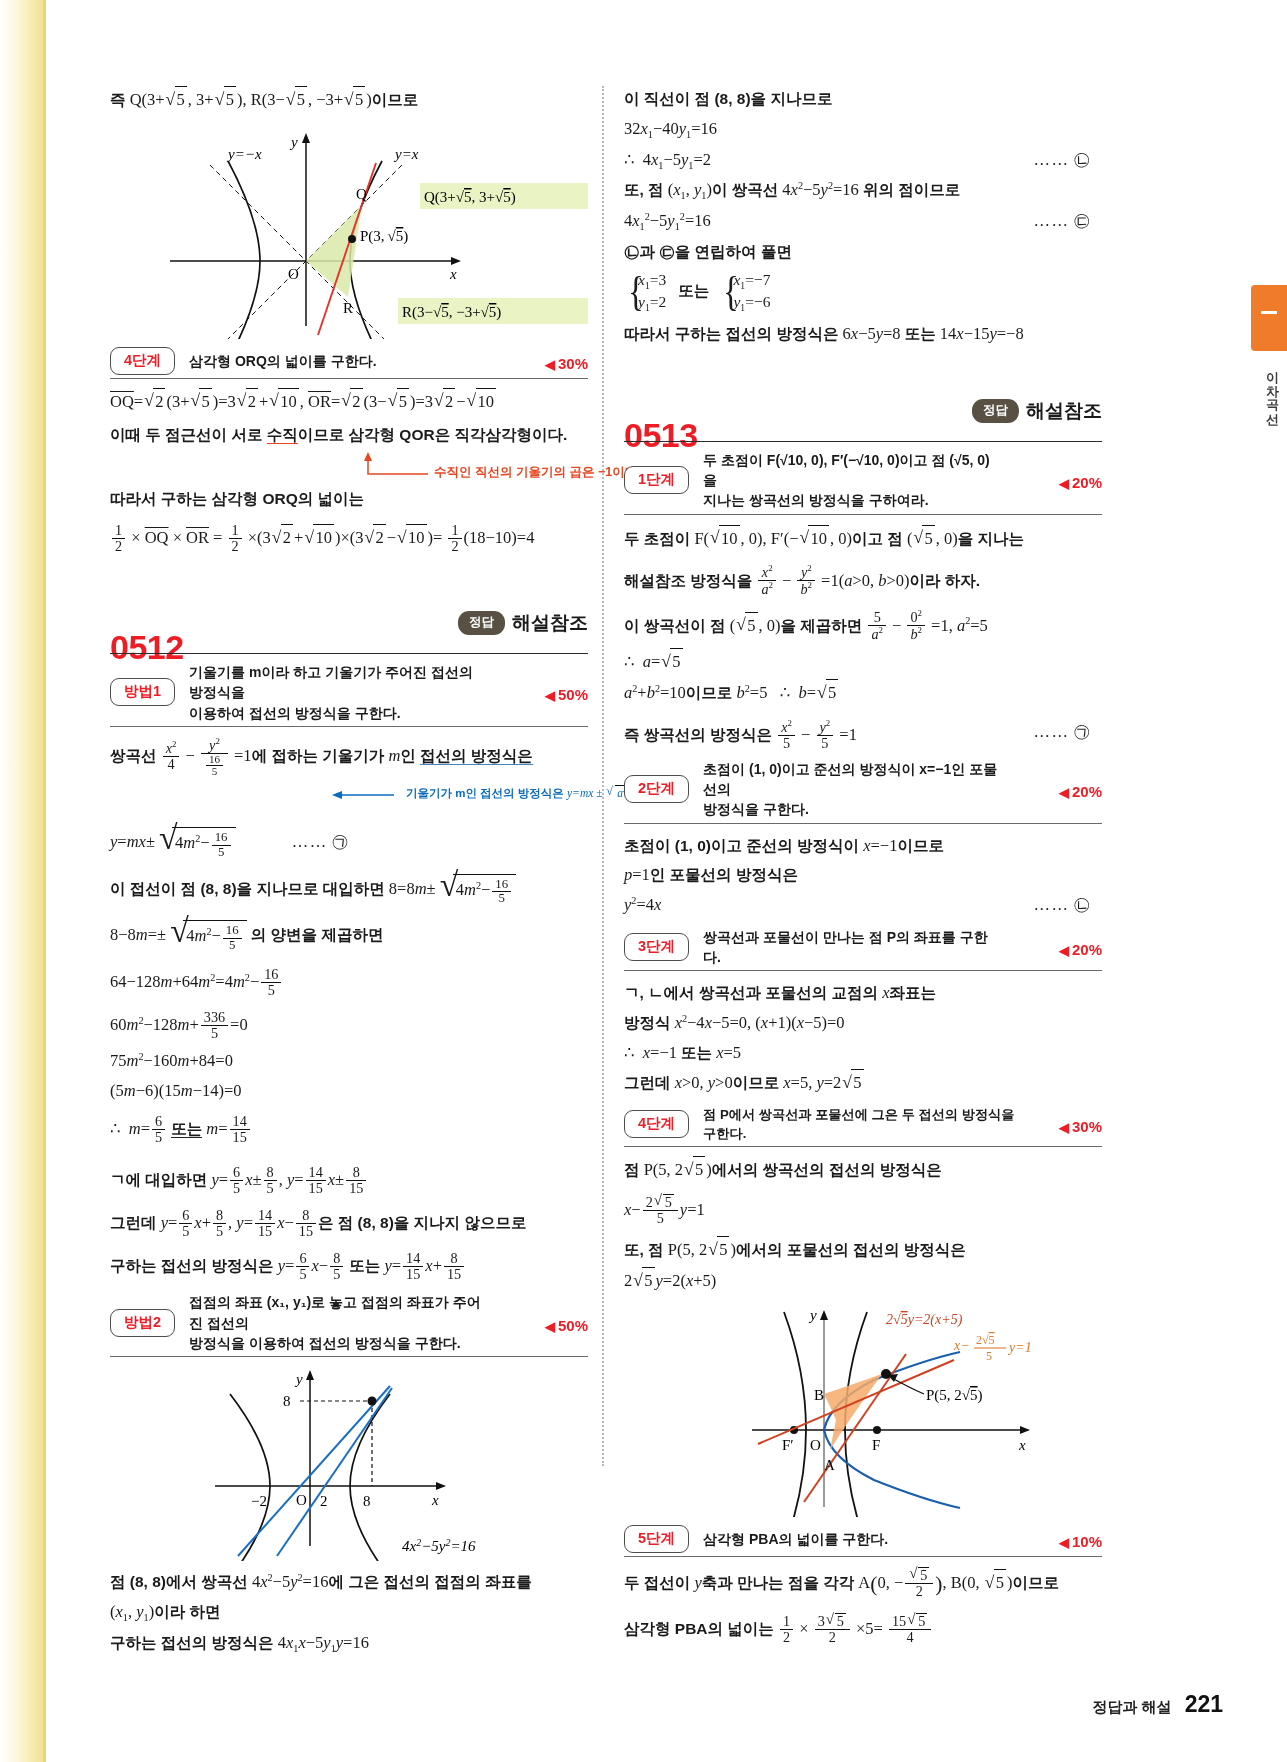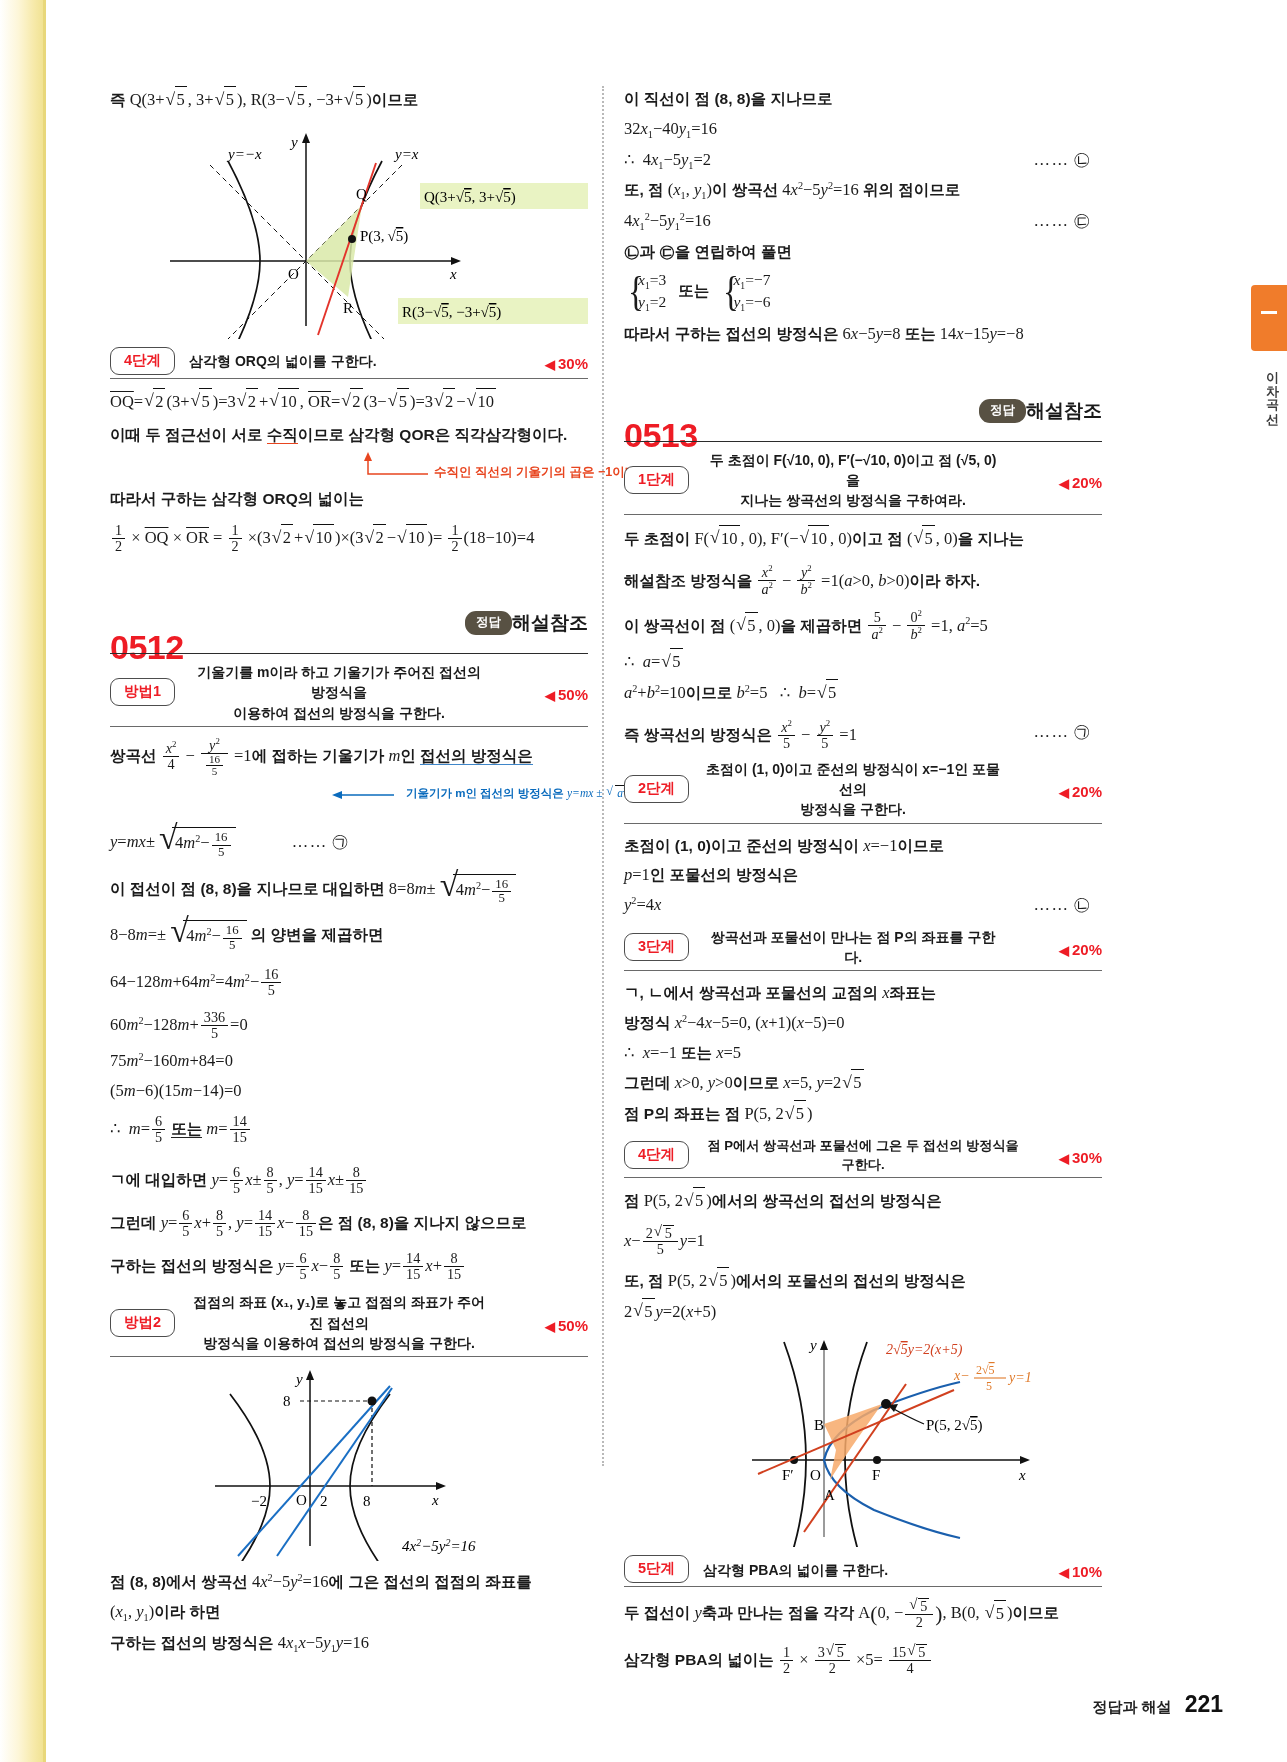--- a/index.html
+++ b/index.html
@@ -72,41 +72,41 @@
   sup.e { font-size:0.62em; vertical-align:super; }
   sub.e { font-size:0.62em; vertical-align:sub; }
 
   
   .prob-head { position:relative; margin:14px 0 0 0; height:54px; }
   .prob-no {
     font-family:"Liberation Sans", sans-serif; font-weight:700;
     font-size:34px; color:#ee1c25; letter-spacing:-0.5px; line-height:1;
     position:absolute; left:0; top:2px;margin-top:28px;
   }
-  .ans-wrap { position:absolute; right:0; top:10px; display:flex; align-items:center; }
+  .ans-wrap { position:absolute; right:0; top:10px; display:flex; align-items:center; gap:7px; }
   .ans-pill {
     background:#585143; color:#fff; font-family:"Liberation Sans", sans-serif;
     font-weight:700; font-size:12.5px; border-radius:11px; padding:3px 11px 4px;
   }
   .ans-text { font-family:"Liberation Sans", sans-serif; font-weight:700; font-size:19px; color:#1a1a1a; }
   .prob-rule { position:absolute; left:0; right:0; bottom:0; border-top:1.6px solid #2b2b2b; }
 
   
   .step-row { position:relative; margin:8px 0 9px 0; padding-bottom:4px; }
   .step-row::after{ content:""; position:absolute; left:0; right:0; bottom:0; border-bottom:1.2px solid #6a6a6a; }
   .step-tag {
     display:inline-block; border:1.4px solid #4d4d4d; border-radius:9px;
     padding:3px 13px 4px; font-family:"Liberation Sans", sans-serif;
     font-weight:700; font-size:14.5px; color:#ee1c25; background:#fff;
     position:relative; z-index:2;
   }
   .step-desc {
     display:inline-block; vertical-align:middle; margin-left:10px;
     font-family:"Liberation Sans", sans-serif; font-weight:700;
-    font-size:14px; color:#1a1a1a; line-height:1.45; max-width:300px;text-align:center;
+    font-size:14px; color:#1a1a1a; line-height:1.45; max-width:300px;
   }
   .step-pct {
     position:absolute; right:0; top:50%; transform:translateY(-50%);
     font-family:"Liberation Sans", sans-serif; font-weight:700;
     font-size:15px; color:#ee1c25; white-space:nowrap;
   }
   .step-pct .tri { color:#ee1c25; font-size:13px; margin-right:3px; }
   .step-row.two .step-pct { top:50%; }
 
   
@@ -489,23 +489,20 @@
     </p>
     <p class="ln tight">
       <span class="ko">방정식</span> <i class="v">x</i><sup class="e">2</sup>−4<i class="v">x</i>−5=0, (<i class="v">x</i>+1)(<i class="v">x</i>−5)=0
     </p>
     <p class="ln tight">
       ∴&nbsp; <i class="v">x</i>=−1 <span class="ko">또는</span> <i class="v">x</i>=5
     </p>
     <p class="ln tight">
       <span class="ko">그런데</span> <i class="v">x</i>&gt;0, <i class="v">y</i>&gt;0<span class="ko">이므로</span> <i class="v">x</i>=5, <i class="v">y</i>=2<span class="rad"><span class="rbody">5</span></span>
     </p>
-    <p class="ln tight">
-      <span class="ko">점 P의 좌표는 점</span> P(5, 2<span class="rad"><span class="rbody">5</span></span>)
-    </p>
 
     <div class="step-row" style="margin-top:8px;">
       <span class="step-tag">4단계</span>
       <span class="step-desc" style="max-width:320px;font-size:13.2px;">점 P에서 쌍곡선과 포물선에 그은 두 접선의 방정식을 구한다.</span>
       <span class="step-pct"><span class="tri">◀</span><span>30%</span></span>
     </div>
 
     <p class="ln tight">
       <span class="ko">점</span> P(5, 2<span class="rad"><span class="rbody">5</span></span>)<span class="ko">에서의 쌍곡선의 접선의 방정식은</span>
     </p>

